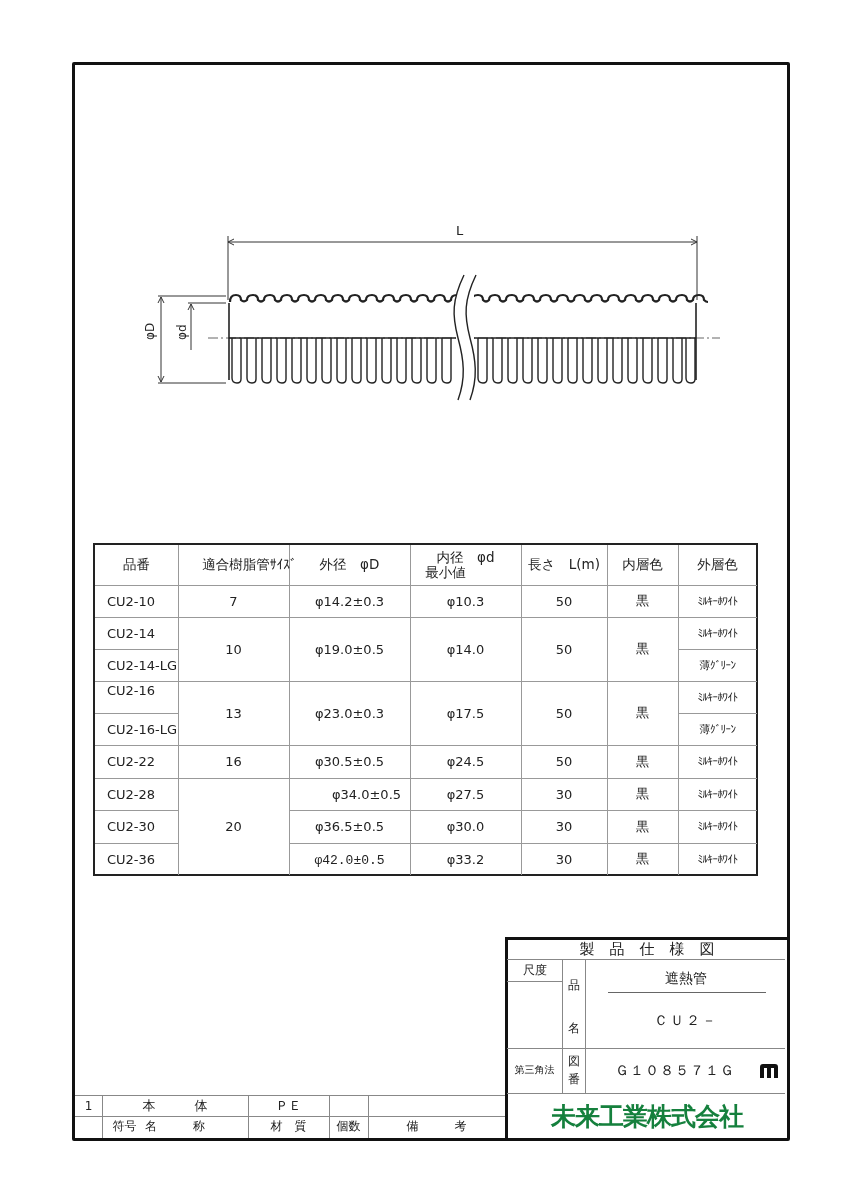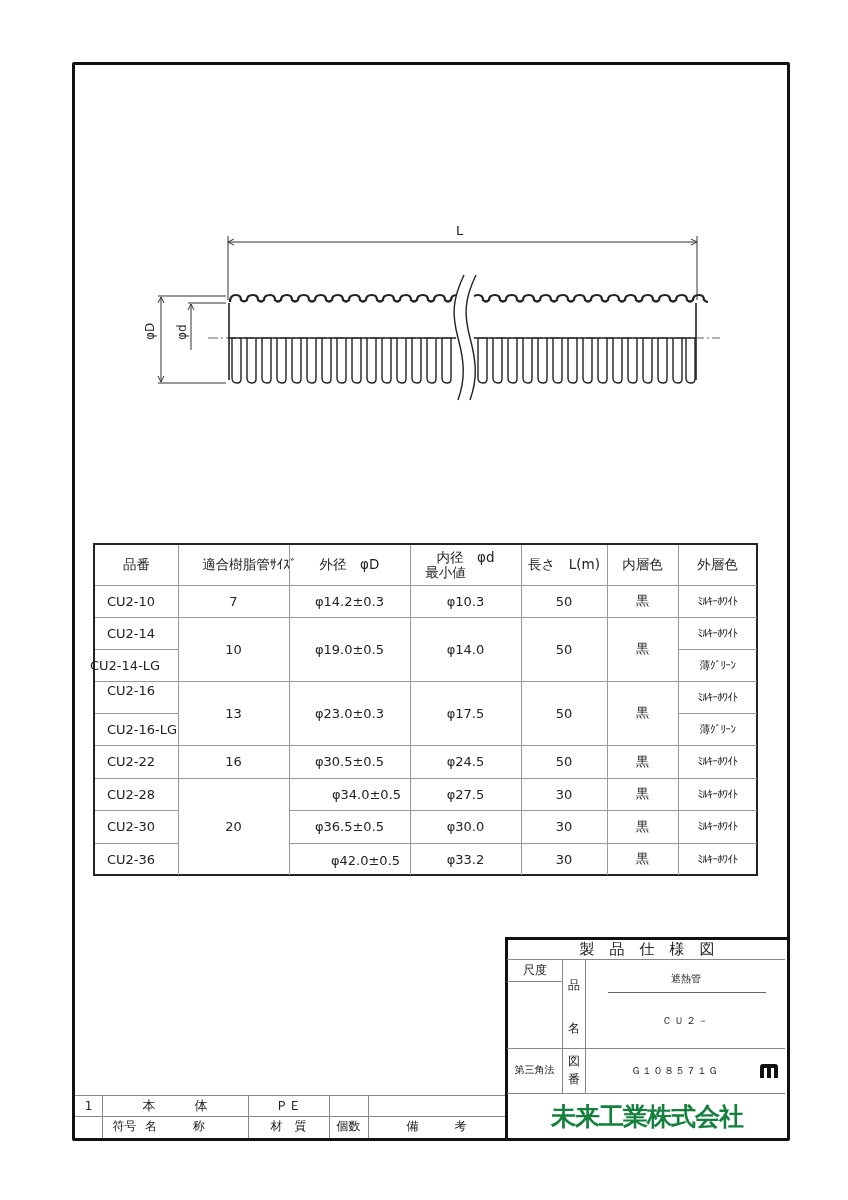--- a/index.html
+++ b/index.html
@@ -17,21 +17,21 @@
   .cell.left { justify-content:flex-start; padding-left:12px; }
   .hdr { font-size:13.5px; }
   .small { font-size:11px; letter-spacing:-0.5px; }
   .vl { position:absolute; width:1px; background:#999; }
   .hl { position:absolute; height:1px; background:#999; }
   .two { flex-direction:column; line-height:15px; }
 
   
   .tb { position:absolute; left:505px; top:937px; width:282px; height:201px;
         border-left:3px solid #111; border-top:3px solid #111; box-sizing:border-box; }
-  .tbt { position:absolute; font-size:10px; color:#222; display:flex;
+  .tbt { position:absolute; font-size:14px; color:#222; display:flex;
          align-items:center; justify-content:center; }
   .company { font-weight:bold; font-size:25px; letter-spacing:-1px; color:#15803d; }
   .pc { position:absolute; font-size:12px; display:flex; align-items:center;
         justify-content:center; color:#222; }
 </style>
 </head>
 <body>
 
 <div class="frame"></div>
 
@@ -143,41 +143,41 @@
 <div class="cell hdr two" style="left:410px; top:545px; width:111px; height:40px;">
   <span>内径　φd</span>
   <span style="margin-left:-40px;">最小値</span>
 </div>
 <div class="cell hdr" style="left:521px; top:545px; width:86px; height:40px;">長さ　L(m)</div>
 <div class="cell hdr" style="left:607px; top:545px; width:71px; height:40px;">内層色</div>
 <div class="cell hdr" style="left:678px; top:545px; width:79px; height:40px;">外層色</div>
 
 <div class="cell left" style="left:95px; top:585px; width:83px; height:32px;">CU2-10</div>
 <div class="cell left" style="left:95px; top:617px; width:83px; height:32px;">CU2-14</div>
-<div class="cell left" style="left:78px; top:649px; width:83px; height:32px;">CU2-14-LG</div>
+<div class="cell left" style="left:95px; top:649px; width:83px; height:32px;">CU2-14-LG</div>
 <div class="cell left" style="left:95px; top:674px; width:83px; height:32px;">CU2-16</div>
 <div class="cell left" style="left:95px; top:713px; width:83px; height:32px;">CU2-16-LG</div>
 <div class="cell left" style="left:95px; top:745px; width:83px; height:33px;">CU2-22</div>
 <div class="cell left" style="left:95px; top:778px; width:83px; height:32px;">CU2-28</div>
 <div class="cell left" style="left:95px; top:810px; width:83px; height:33px;">CU2-30</div>
 <div class="cell left" style="left:95px; top:843px; width:83px; height:32px;">CU2-36</div>
 
 <div class="cell" style="left:178px; top:585px; width:111px; height:32px;">7</div>
 <div class="cell" style="left:178px; top:617px; width:111px; height:64px;">10</div>
 <div class="cell" style="left:178px; top:681px; width:111px; height:64px;">13</div>
 <div class="cell" style="left:178px; top:745px; width:111px; height:33px;">16</div>
 <div class="cell" style="left:178px; top:778px; width:111px; height:97px;">20</div>
 
 <div class="cell" style="left:289px; top:585px; width:121px; height:32px;">φ14.2±0.3</div>
 <div class="cell" style="left:289px; top:617px; width:121px; height:64px;">φ19.0±0.5</div>
 <div class="cell" style="left:289px; top:681px; width:121px; height:64px;">φ23.0±0.3</div>
 <div class="cell" style="left:289px; top:745px; width:121px; height:33px;">φ30.5±0.5</div>
 <div class="cell" style="left:306px; top:778px; width:121px; height:32px;">φ34.0±0.5</div>
 <div class="cell" style="left:289px; top:810px; width:121px; height:33px;">φ36.5±0.5</div>
-<div class="cell" style="left:305px; top:843px; width:121px; height:34px;">φ42.0±0.5</div>
+<div class="cell" style="left:289px; top:843px; width:121px; height:34px;font-family:Liberation Mono, monospace;">φ42.0±0.5</div>
 
 <div class="cell" style="left:410px; top:585px; width:111px; height:32px;">φ10.3</div>
 <div class="cell" style="left:410px; top:617px; width:111px; height:64px;">φ14.0</div>
 <div class="cell" style="left:410px; top:681px; width:111px; height:64px;">φ17.5</div>
 <div class="cell" style="left:410px; top:745px; width:111px; height:33px;">φ24.5</div>
 <div class="cell" style="left:410px; top:778px; width:111px; height:32px;">φ27.5</div>
 <div class="cell" style="left:410px; top:810px; width:111px; height:33px;">φ30.0</div>
 <div class="cell" style="left:410px; top:843px; width:111px; height:32px;">φ33.2</div>
 
 <div class="cell" style="left:521px; top:585px; width:86px; height:32px;">50</div>

